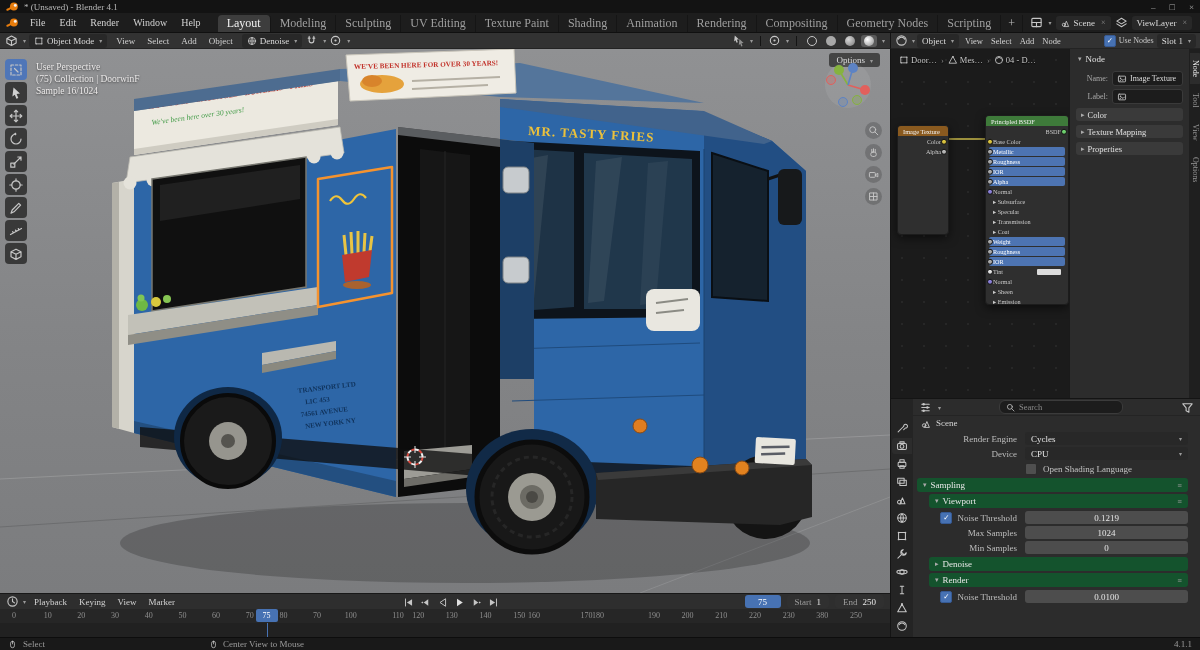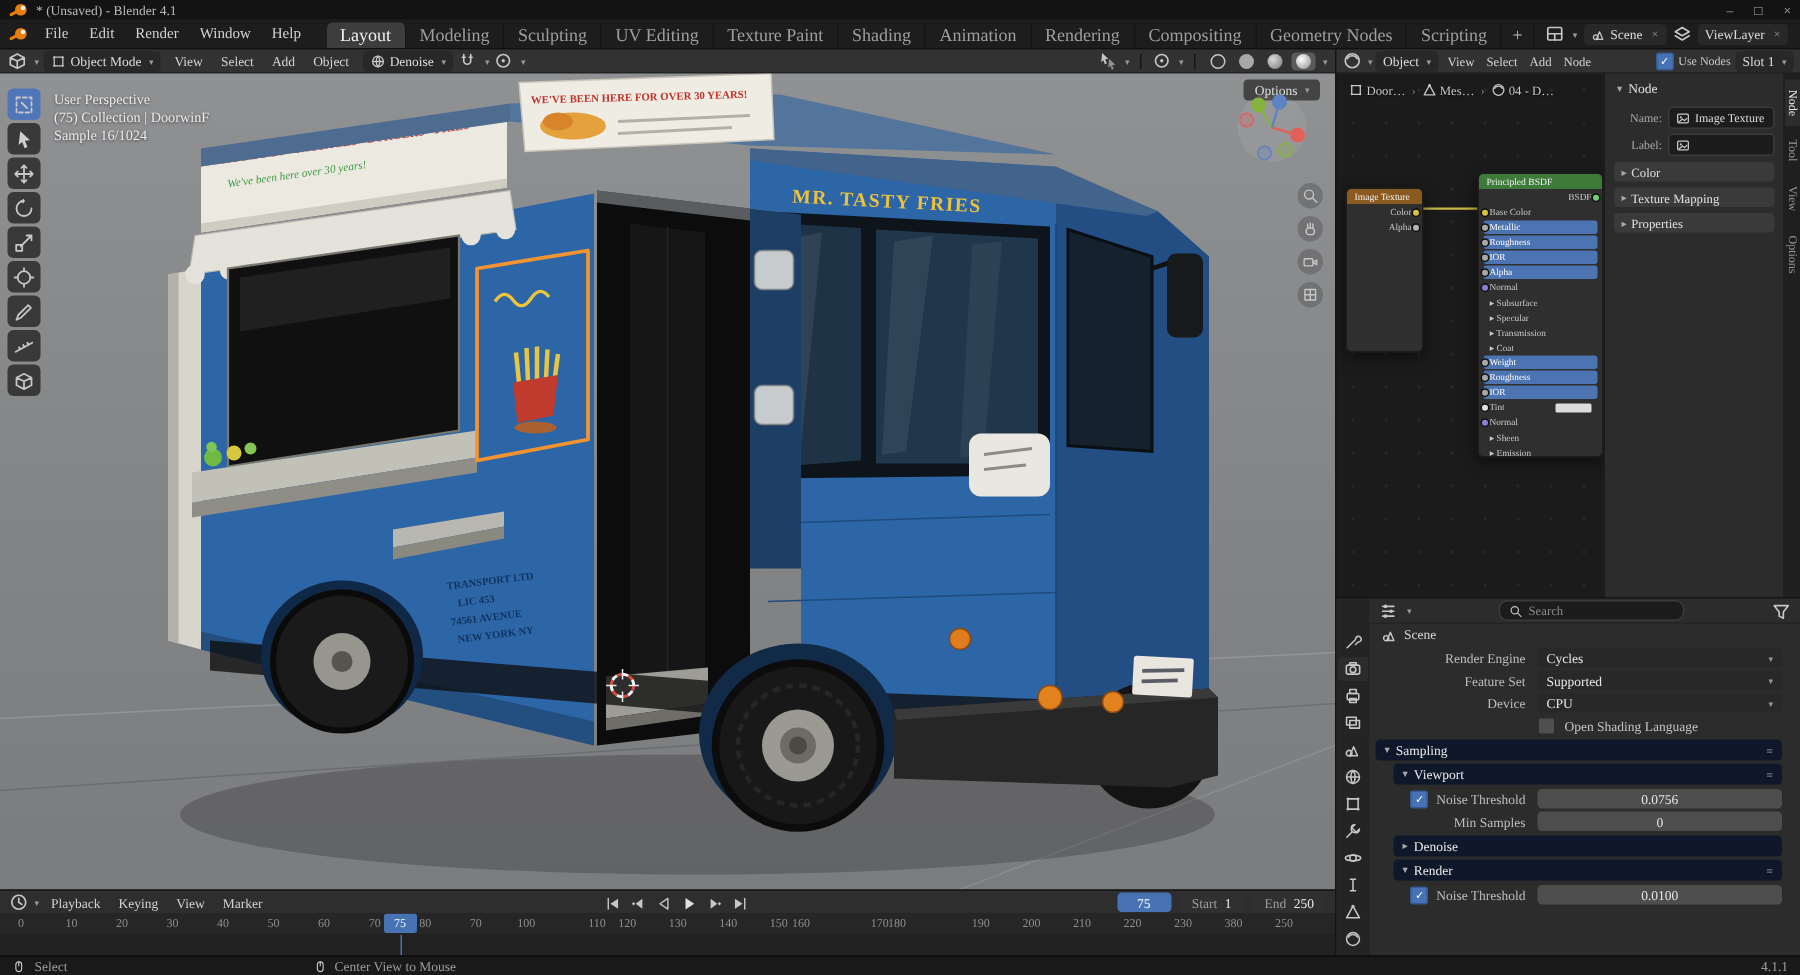--- a/index.html
+++ b/index.html
@@ -89,21 +89,21 @@
   .ph{position:absolute;left:22px;right:0;top:0;height:16px;display:flex;align-items:center;padding:0 6px;gap:4px;border-bottom:1px solid #242424}
   .search{width:110px;height:12px;background:#1c1c1c;border:1px solid #3b3b3b;border-radius:6px;display:flex;align-items:center;gap:4px;padding:0 6px;font-size:8.5px;color:#8a8a8a;margin:0 auto}
   .search i.ic{width:9px;height:9px}
   .pbc{position:absolute;left:22px;right:0;top:17px;height:14px;display:flex;align-items:center;gap:4px;padding-left:8px;font-size:9px;color:#d6d6d6}
   .prows{position:absolute;left:22px;right:0;top:32px}
   .prow{display:flex;align-items:center;height:15px;padding-right:12px}
   .plab{width:112px;text-align:right;font-size:9px;color:#bdbdbd;padding-right:8px;display:flex;justify-content:flex-end;align-items:center;gap:5px;flex:0 0 auto;box-sizing:border-box}
   .pfield{flex:1;height:13px;border-radius:3px;background:#282828;display:flex;align-items:center;padding:0 6px;font-size:9px;color:#e6e6e6}
   .pfield .car{margin-left:auto}
   .pfield.val{background:#4d4d4d;justify-content:center}
-  .sbar{height:14px;background:#0f172a;border-radius:3px;margin:2px 12px 2px 4px;display:flex;align-items:center;font-size:9px;color:#e8e8e8;gap:4px;padding:0 6px}
+  .sbar{height:14px;background:#14532d;border-radius:3px;margin:2px 12px 2px 4px;display:flex;align-items:center;font-size:9px;color:#e8e8e8;gap:4px;padding:0 6px}
   .sbar .menu{margin-left:auto;color:#9a9a9a;font-size:8px}
   .sbar.sub{margin-left:16px}
   .cb{width:10px;height:10px;border-radius:2px;background:#4f4f4f;border:1px solid #2b2b2b;display:inline-flex;align-items:center;justify-content:center;font-size:7.5px;color:#fff;flex:0 0 auto}
   .cb.on{background:#4772b3;border-color:#365a94}
   .cb.on:after{content:"✓"}
   .osl{display:flex;align-items:center;gap:6px;font-size:9px;color:#c2c2c2}
   
   .tlh{position:absolute;left:0;top:593px;width:890px;height:16px;background:#2e2e2e;border-top:1px solid #181818;display:flex;align-items:center;padding:0 6px;box-sizing:border-box;gap:2px}
   #tl-menus{display:flex;height:100%}
   .transport{position:absolute;left:400px;top:1px;display:flex}
@@ -830,27 +830,20 @@
     </div>
     <div class="prows">
       <div class="prow">
         <span class="plab">Render Engine</span>
         <span class="pfield">
             <span>Cycles</span>
             <span class="car">▾</span>
           </span>
       </div>
       <div class="prow">
-        <span class="plab">Feature Set</span>
-        <span class="pfield">
-            <span>Supported</span>
-            <span class="car">▾</span>
-          </span>
-      </div>
-      <div class="prow">
         <span class="plab">Device</span>
         <span class="pfield">
             <span>CPU</span>
             <span class="car">▾</span>
           </span>
       </div>
       <div class="prow">
         <span class="plab"></span>
         <span class="osl">
             <span class="cb"></span>
@@ -866,21 +859,27 @@
           <span class="tri">▾</span>
           <span>Viewport</span>
           <span class="menu">≡</span>
         </div>
       <div class="prow">
         <span class="plab">
             <span class="cb on"></span>
             <span>Noise Threshold</span>
           </span>
         <span class="pfield val">
-            <span>0.0756</span>
+            <span>0.1219</span>
+          </span>
+      </div>
+      <div class="prow">
+        <span class="plab">Max Samples</span>
+        <span class="pfield val">
+            <span>1024</span>
           </span>
       </div>
       <div class="prow">
         <span class="plab">Min Samples</span>
         <span class="pfield val">
             <span>0</span>
           </span>
       </div>
       <div class="sbar sub">
           <span class="tri">▸</span>

